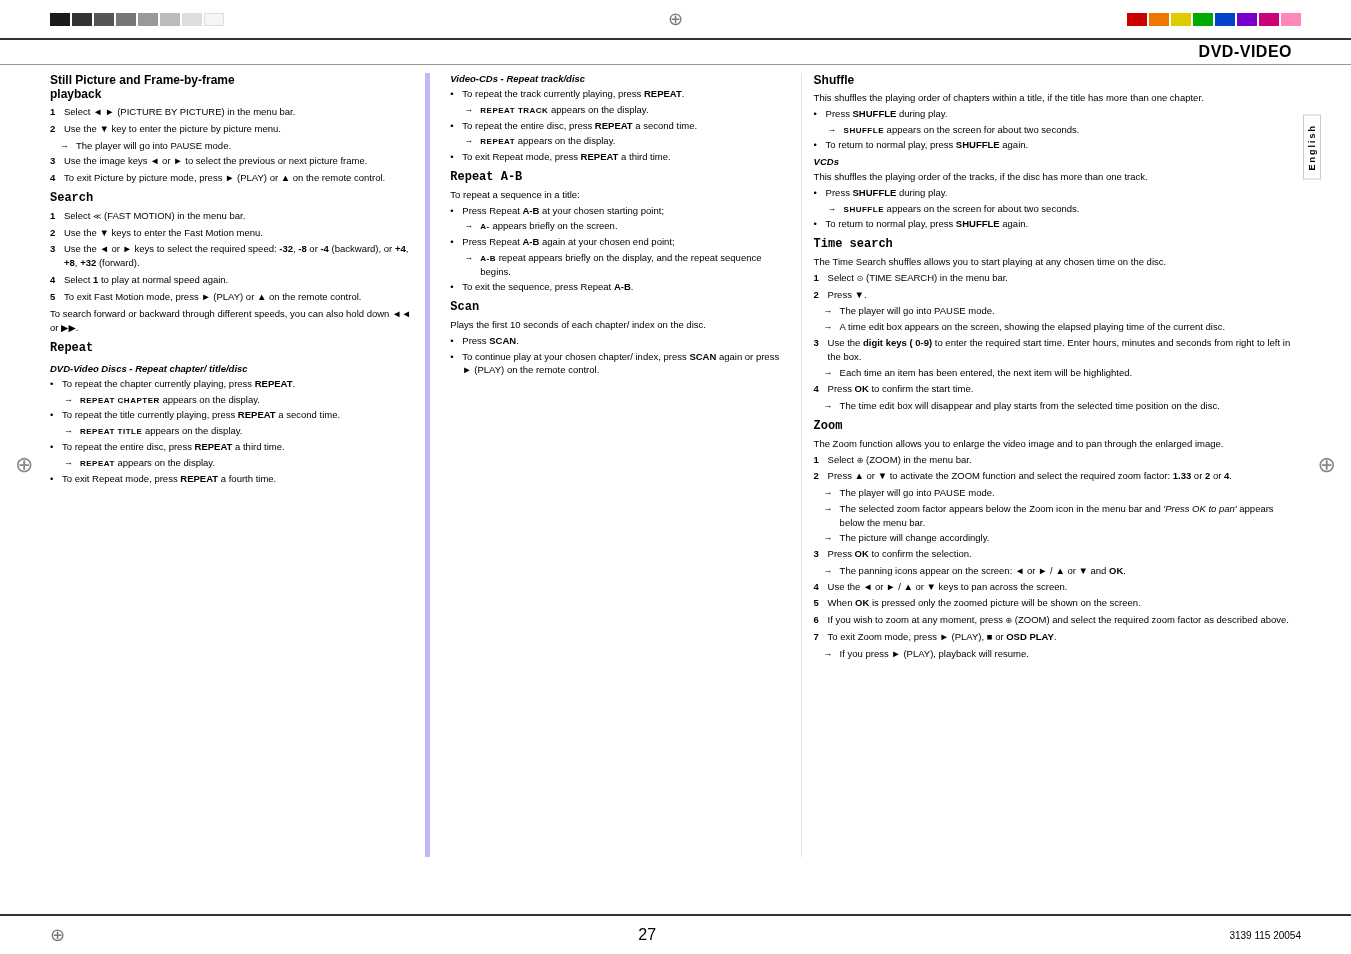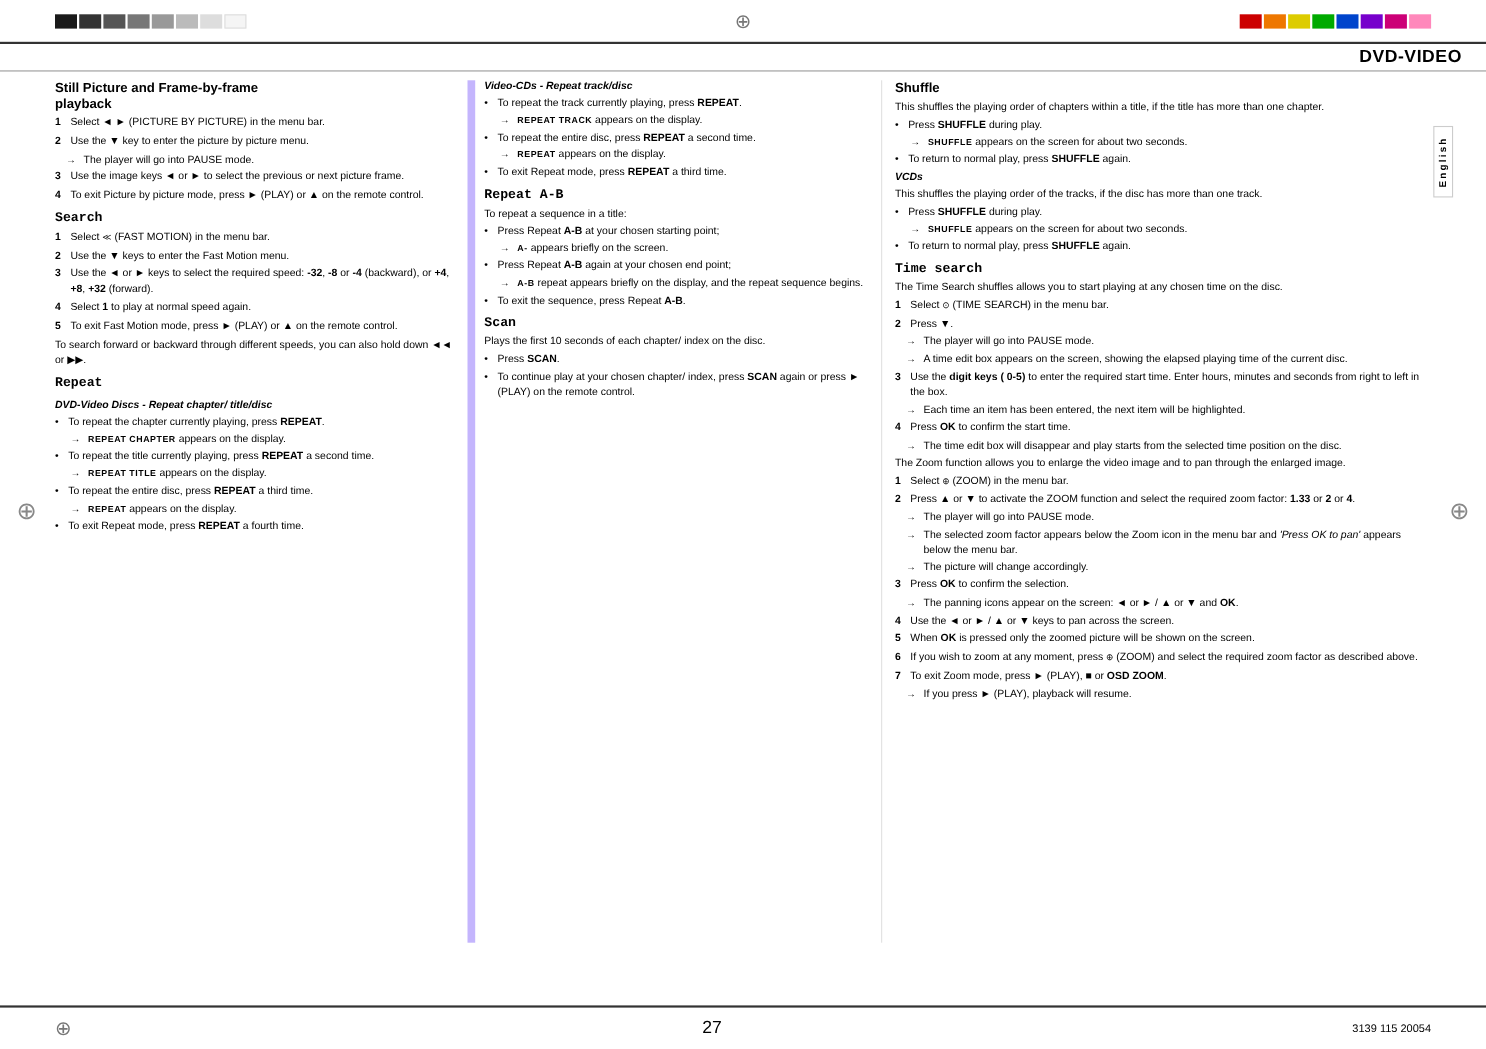--- a/index.html
+++ b/index.html
@@ -129,21 +129,21 @@
     }
 
     .center-mark {
       font-size: 18px;
       color: #777;
     }
 
     .title-section {
       display: flex;
       justify-content: flex-end;
-      padding: 3px 22px 3px 50px;
+      padding: 3px 59px 3px 50px;
       border-bottom: 1px solid #999;
     }
 
     .dvd-title {
       font-size: 16px;
       font-weight: bold;
       letter-spacing: 0.5px;
     }
 
     .body-section {
@@ -180,23 +180,23 @@
       gap: 0;
     }
 
     .text-col-1 {
       width: 30%;
       padding-right: 12px;
     }
 
     .text-col-2 {
       width: 30%;
-      padding-left: 8px;
+      padding-left: 20px;
       padding-right: 12px;
-      border-left: 7px solid #c4b5fd;
+      border-left: 5px solid #c4b5fd;
     }
 
     .text-col-3 {
       width: 40%;
       padding-left: 12px;
       border-left: 1px solid #e0e0e0;
     }
 
     .english-sidebar {
       position: absolute;
@@ -476,35 +476,36 @@
         <div class="arrow-item">
           <span class="arrow arrow-sym">→</span>
           <span class="txt">The player will go into PAUSE mode.</span>
         </div>
         <div class="arrow-item">
           <span class="arrow arrow-sym">→</span>
           <span class="txt">A time edit box appears on the screen, showing the elapsed playing time of the current disc.</span>
         </div>
         <div class="numbered-item">
           <span class="num bold">3</span>
-          <span class="txt">Use the <b>digit keys ( 0-5)</b> to enter the required start time. Enter hours, minutes and seconds from right to left in the box.</span>
+          <span class="txt">Use the <b>digit keys ( 0-9)</b> to enter the required start time. Enter hours, minutes and seconds from right to left in the box.</span>
         </div>
         <div class="arrow-item">
           <span class="arrow arrow-sym">→</span>
           <span class="txt">Each time an item has been entered, the next item will be highlighted.</span>
         </div>
         <div class="numbered-item">
           <span class="num bold">4</span>
           <span class="txt">Press <b>OK</b> to confirm the start time.</span>
         </div>
         <div class="arrow-item">
           <span class="arrow arrow-sym">→</span>
           <span class="txt">The time edit box will disappear and play starts from the selected time position on the disc.</span>
         </div>
 
+        <div class="section-heading mt6">Zoom</div>
 
         <div class="txt mt2">The Zoom function allows you to enlarge the video image and to pan through the enlarged image.</div>
 
         <div class="numbered-item mt2">
           <span class="num bold">1</span>
           <span class="txt">Select <span style="font-size:8px;">⊕</span> (ZOOM) in the menu bar.</span>
         </div>
         <div class="numbered-item">
           <span class="num bold">2</span>
           <span class="txt">Press ▲ or ▼ to activate the ZOOM function and select the required zoom factor: <b>1.33</b> or <b>2</b> or <b>4</b>.</span>
@@ -536,21 +537,21 @@
         <div class="numbered-item">
           <span class="num bold">5</span>
           <span class="txt">When <b>OK</b> is pressed only the zoomed picture will be shown on the screen.</span>
         </div>
         <div class="numbered-item">
           <span class="num bold">6</span>
           <span class="txt">If you wish to zoom at any moment, press <span style="font-size:8px;">⊕</span> (ZOOM) and select the required zoom factor as described above.</span>
         </div>
         <div class="numbered-item">
           <span class="num bold">7</span>
-          <span class="txt">To exit Zoom mode, press ► (PLAY), ■ or <b>OSD ZOOM</b>.</span>
+          <span class="txt">To exit Zoom mode, press ► (PLAY), ■ or <b>OSD PLAY</b>.</span>
         </div>
         <div class="arrow-item">
           <span class="arrow arrow-sym">→</span>
           <span class="txt">If you press ► (PLAY), playback will resume.</span>
         </div>
 
       </div>
 
     </div>
 

